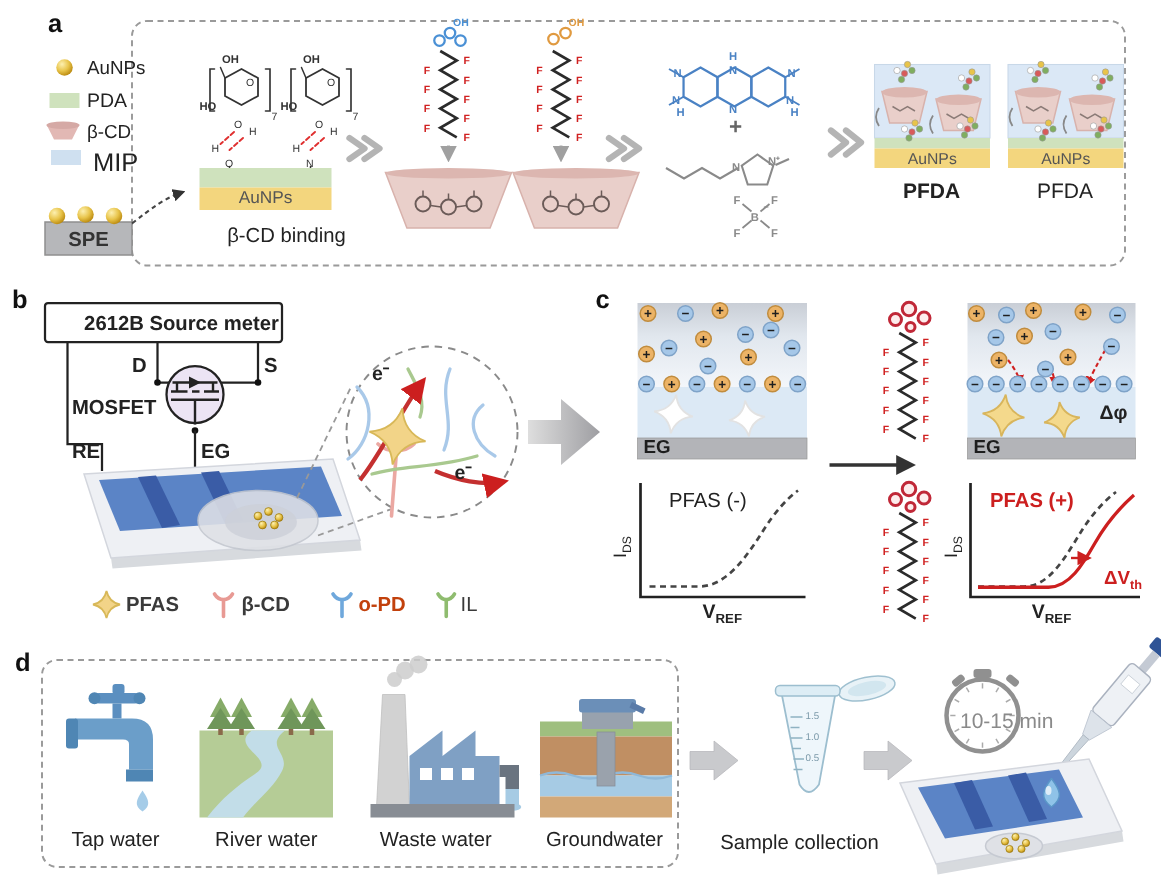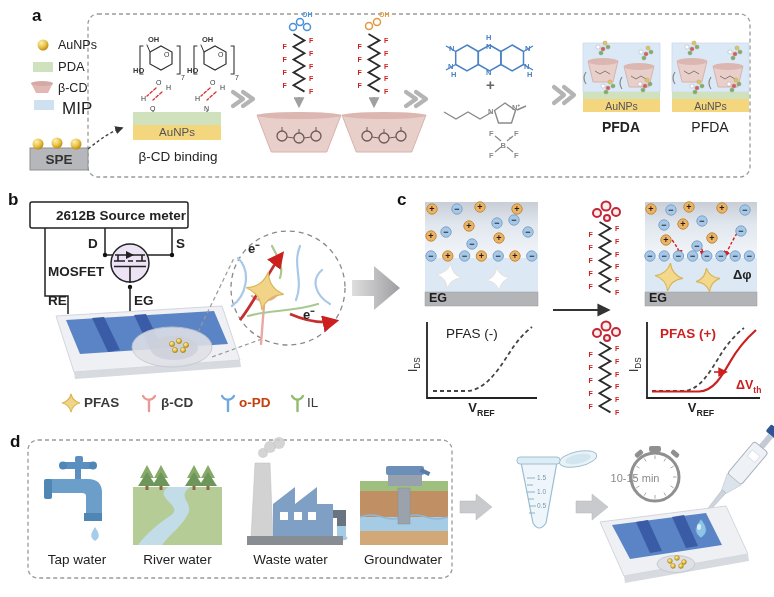--- a/index.html
+++ b/index.html
@@ -583,21 +583,21 @@
 <div class="t pl" style="left:8px;top:190px">b</div>
 <div class="t pl" style="left:397px;top:190px">c</div>
 <div class="t pl" style="left:10px;top:432px">d</div>
 
 <div class="t" style="left:58px;top:38px;font-size:12.5px">AuNPs</div>
 <div class="t" style="left:58px;top:60px;font-size:13px">PDA</div>
 <div class="t" style="left:58px;top:81px;font-size:12.5px">β-CD</div>
 <div class="t" style="left:62px;top:99px;font-size:17px">MIP</div>
 <div class="t b c" style="left:30px;top:152px;width:58px;font-size:13.5px;color:#333">SPE</div>
 <div class="t c small" style="left:133px;top:126px;width:88px">AuNPs</div>
-<div class="t c" style="left:116px;top:149px;width:124px">β-CD binding</div>
+<div class="t c" style="left:129px;top:149px;width:124px">β-CD binding</div>
 <div class="t b" style="left:486px;top:76px;font-size:15px;color:#666">+</div>
 <div class="t c" style="left:571px;top:119px;width:100px;font-size:14px;font-weight:bold">PFDA</div>
 <div class="t c" style="left:660px;top:119px;width:100px;font-size:14px;font-weight:normal">PFDA</div>
 <div class="t c" style="left:583px;top:100px;width:77px;font-size:10.5px;color:#555">AuNPs</div>
 <div class="t c" style="left:672px;top:100px;width:77px;font-size:10.5px;color:#555">AuNPs</div>
 
 <div class="t c" style="left:30px;top:208px;width:182px;font-weight:bold;font-size:13.5px">2612B Source meter</div>
 <div class="t b" style="left:88px;top:236px">D</div>
 <div class="t b" style="left:176px;top:236px">S</div>
 <div class="t b" style="left:48px;top:264px">MOSFET</div>
@@ -618,18 +618,19 @@
 <div class="t" style="left:407px;top:372px;font-size:12px;transform:rotate(-90deg);transform-origin:0 0"><span>I</span><sub>DS</sub></div>
 <div class="t" style="left:628px;top:372px;font-size:12px;transform:rotate(-90deg);transform-origin:0 0"><span>I</span><sub>DS</sub></div>
 <div class="t c" style="left:425px;top:401px;width:113px;font-size:13px;font-weight:bold"><span>V</span><sub>REF</sub></div>
 <div class="t c" style="left:645px;top:401px;width:112px;font-size:13px;font-weight:bold"><span>V</span><sub>REF</sub></div>
 <div class="t red b" style="left:736px;top:378px;font-size:12.5px"><span>ΔV</span><sub>th</sub></div>
 
 <div class="t c" style="left:32px;top:552px;width:90px">Tap water</div>
 <div class="t c" style="left:133px;top:552px;width:89px">River water</div>
 <div class="t c" style="left:243px;top:552px;width:95px">Waste water</div>
 <div class="t c" style="left:358px;top:552px;width:90px">Groundwater</div>
-<div class="t c" style="left:610px;top:472px;width:50px;font-size:11px;color:#8a8a8a">10-15 min</div>
+<div class="t c" style="left:468px;top:554px;width:130px">Sample collection</div>
+<div class="t c" style="left:640px;top:472px;width:50px;font-size:14px;color:#8a8a8a">10-15 min</div>
 <div class="t tiny" style="left:537px;top:474px">1.5</div>
 <div class="t tiny" style="left:537px;top:488px">1.0</div>
 <div class="t tiny" style="left:537px;top:502px">0.5</div>
 
 </div>
 
 </body></html>

